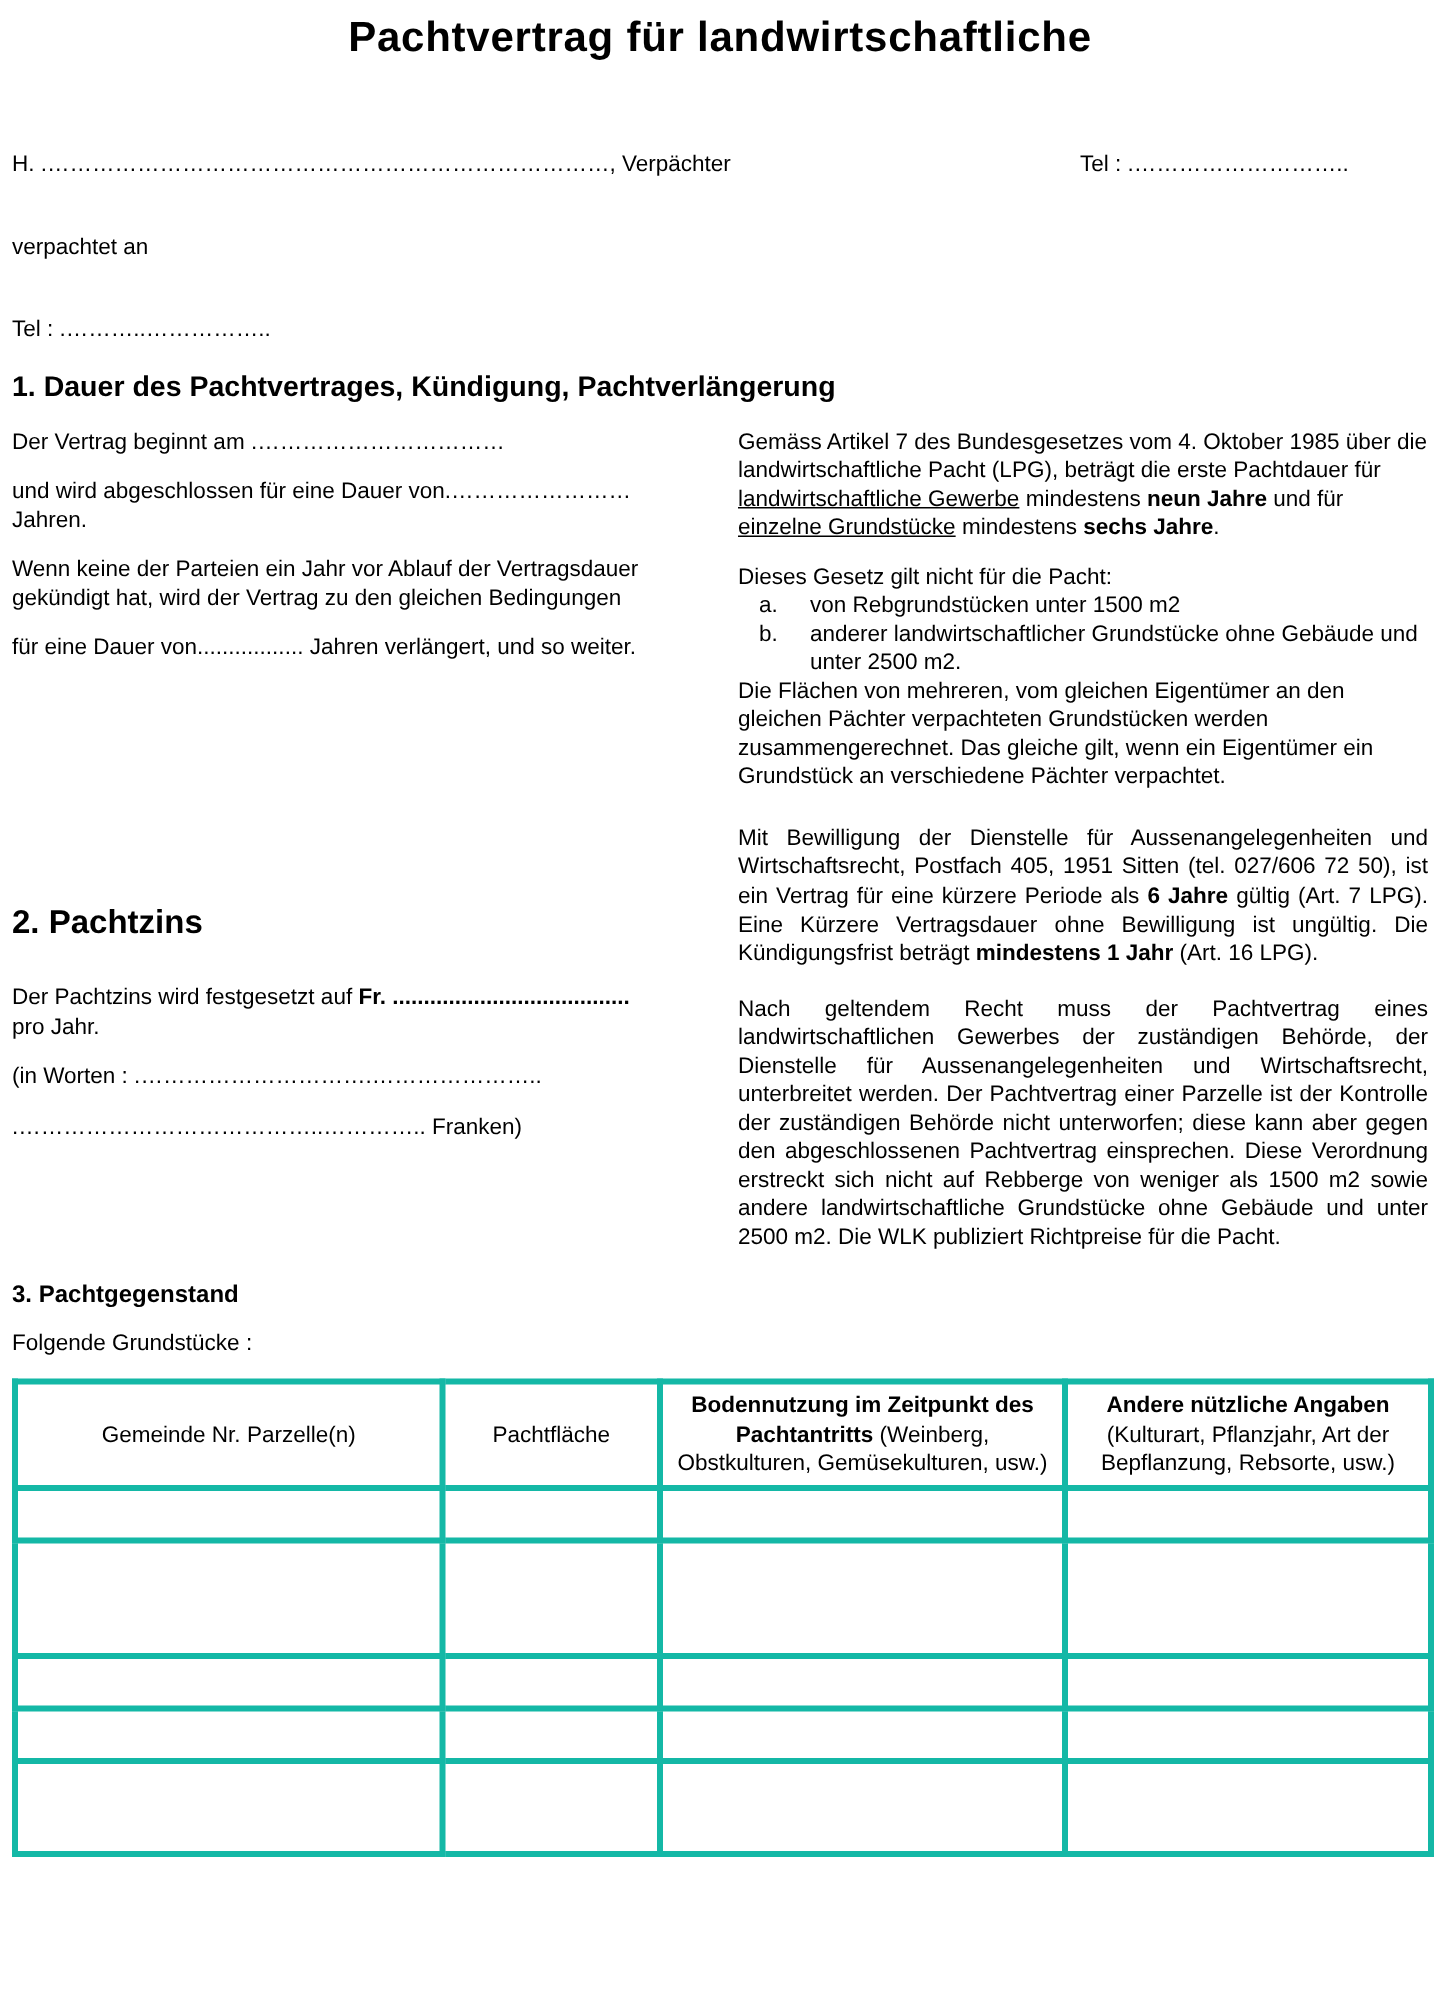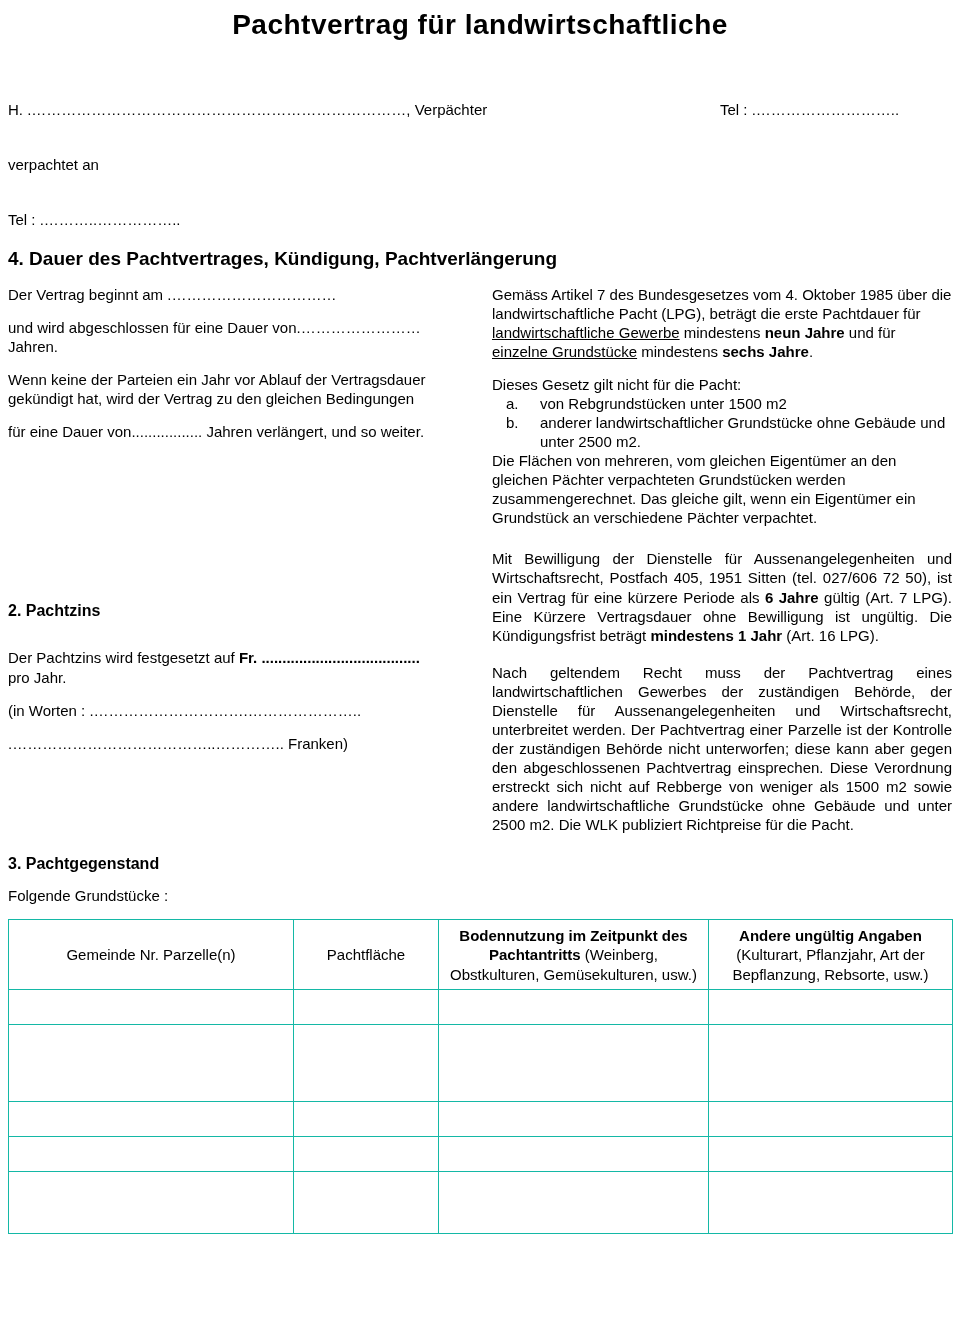--- a/index.html
+++ b/index.html
@@ -19,21 +19,21 @@
   }
 
   .parties { margin-bottom: 18px; }
   .party-row { display: flex; margin-bottom: 36px; }
   .party-row.last { margin-bottom: 0; }
   .party-main { width: 712px; white-space: nowrap; overflow: hidden; }
   .party-tel { flex: 1; white-space: nowrap; }
 
   .sec-heading { font-weight: bold; }
   .sec1-heading { font-size: 19px; margin-bottom: 14px; }
-  .sec2-heading { font-size: 16px; margin: 52px 0 26px 0; }
+  .sec2-heading { font-size: 22px; margin: 52px 0 26px 0; }
   .sec3-heading { font-size: 16px; margin: 20px 0 12px 0; }
 
   .two-col { display: grid; grid-template-columns: 452px 1fr; column-gap: 32px; }
   .two-col.sec2 { margin-top: 22px; }
 
   .col-left p { margin-bottom: 14px; }
   .col-left p.tight { margin-bottom: 1px; }
 
   .para { margin-bottom: 14px; }
   .no-gap { margin-bottom: 0; }
@@ -46,21 +46,21 @@
 
   .worten { margin-bottom: 16px; }
   .pro-jahr { margin-bottom: 14px; }
 
   .sec3-intro { margin-bottom: 14px; }
 
   table.grundstuecke {
     width: 100%; border-collapse: collapse; table-layout: fixed;
   }
   table.grundstuecke th, table.grundstuecke td {
-    border: 1px solid #14b8a6; padding: 4px 6px; vertical-align: middle;
+    border: 4px solid #14b8a6; padding: 4px 6px; vertical-align: middle;
   }
   table.grundstuecke thead th {
     height: 70px; text-align: center; font-weight: normal; line-height: 1.3;
   }
   th.th-bold { font-weight: bold; }
   tr.rh-a { height: 35px; }
   tr.rh-b { height: 77px; }
   tr.rh-c { height: 35px; }
   tr.rh-d { height: 35px; }
   tr.rh-e { height: 62px; }
@@ -80,21 +80,21 @@
       <span class="party-tel">Tel : .………………………..</span>
     </div>
     <div class="party-row">
       <span>verpachtet an</span>
     </div>
     <div class="party-row last">
       <span class="party-tel">Tel : .………..……………..</span>
     </div>
   </section>
 
-  <h2 class="sec-heading sec1-heading">4. Dauer des Pachtvertrages, Kündigung, Pachtverlängerung</h2>
+  <h2 class="sec-heading sec1-heading">1. Dauer des Pachtvertrages, Kündigung, Pachtverlängerung</h2>
 
   <div class="two-col">
     <div class="col-left">
       <p>Der Vertrag beginnt am .……………………………</p>
       <p>und wird abgeschlossen für eine Dauer von.…………………… Jahren.</p>
       <p>Wenn keine der Parteien ein Jahr vor Ablauf der Vertragsdauer gekündigt hat, wird der Vertrag zu den gleichen Bedingungen</p>
       <p>für eine Dauer von................. Jahren verlängert, und so weiter.</p>
     </div>
     <div class="col-right">
       <p class="para"><span>Gemäss Artikel 7 des Bundesgesetzes vom 4. Oktober 1985 über die landwirtschaftliche Pacht (LPG), beträgt die erste Pachtdauer für </span><span style="text-decoration: underline;">landwirtschaftliche Gewerbe</span><span> mindestens </span><span style="font-weight: 700;">neun Jahre</span><span> und für </span><span style="text-decoration: underline;">einzelne Grundstücke</span><span> mindestens </span><span style="font-weight: 700;">sechs Jahre</span><span>.</span></p>
@@ -133,21 +133,21 @@
       <col style="width:285px">
       <col style="width:145px">
       <col style="width:270px">
       <col style="width:244px">
     </colgroup>
     <thead>
       <tr>
         <th class="th-bold">Gemeinde Nr. Parzelle(n)</th>
         <th class="th-bold">Pachtfläche</th>
         <th><span style="font-weight: 700;">Bodennutzung im Zeitpunkt des Pachtantritts</span><span> (Weinberg, Obstkulturen, Gemüsekulturen, usw.)</span></th>
-        <th><span style="font-weight: 700;">Andere ungültig Angaben</span><span> (Kulturart, Pflanzjahr, Art der Bepflanzung, Rebsorte, usw.)</span></th>
+        <th><span style="font-weight: 700;">Andere nützliche Angaben</span><span> (Kulturart, Pflanzjahr, Art der Bepflanzung, Rebsorte, usw.)</span></th>
       </tr>
     </thead>
     <tbody>
       <tr class="rh-a">
         <td></td>
         <td></td>
         <td></td>
         <td></td>
       </tr>
       <tr class="rh-b">

